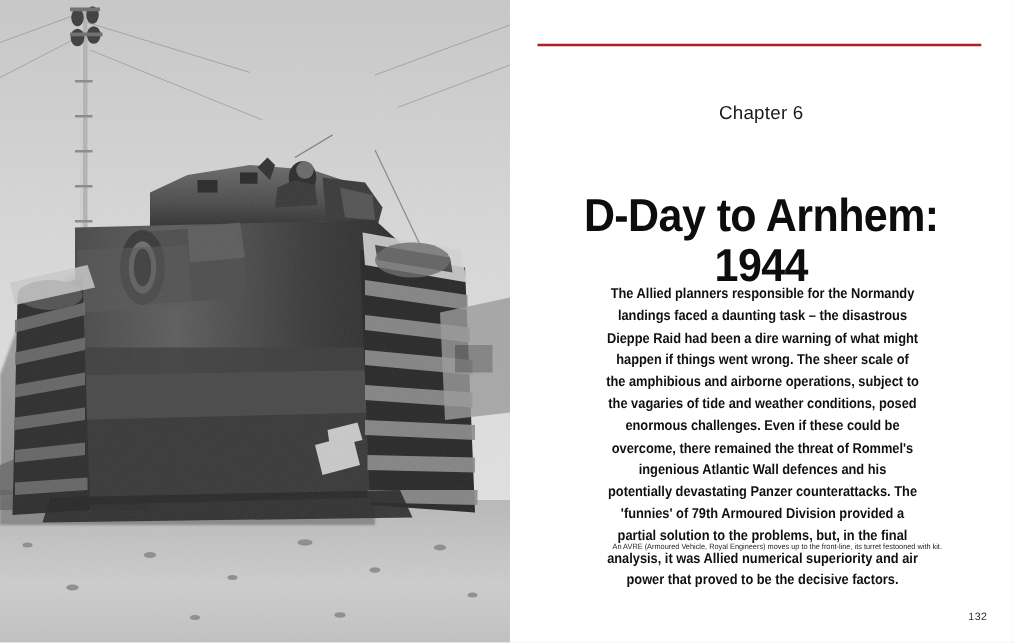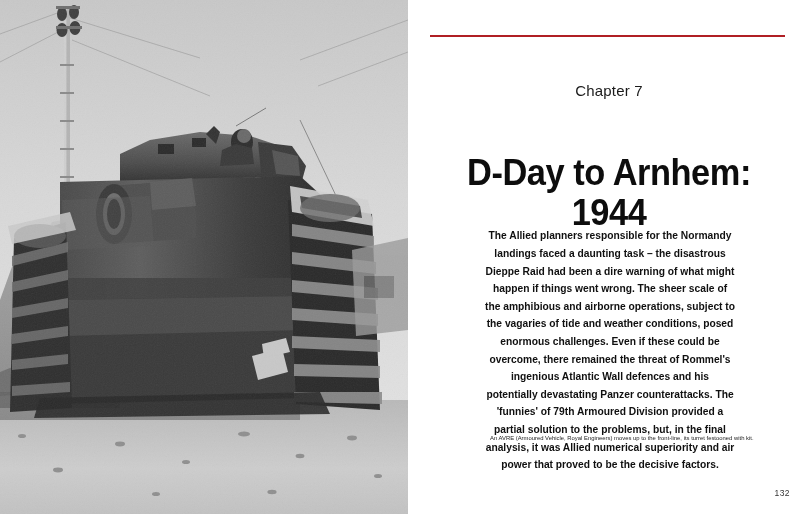--- a/index.html
+++ b/index.html
@@ -351,21 +351,21 @@
       <rect x="0" y="0" width="408" height="514" filter="url(#grain)" opacity="0.5"></rect>
 
       <rect x="0" y="0" width="408" height="514" fill="none"></rect>
     </svg>
   </div>
 
   <div class="text-page">
 
     <div class="rule"></div>
 
-    <div class="chapter-label">Chapter 7</div>
+    <div class="chapter-label">Chapter 6</div>
 
     <h1 class="chapter-title">D-Day to Arnhem:
 1944</h1>
 
     <p class="intro">The Allied planners responsible for the Normandy landings faced a daunting task – the disastrous Dieppe Raid had been a dire warning of what might happen if things went wrong. The sheer scale of the amphibious and airborne operations, subject to the vagaries of tide and weather conditions, posed enormous challenges. Even if these could be overcome, there remained the threat of Rommel's ingenious Atlantic Wall defences and his potentially devastating Panzer counterattacks. The 'funnies' of 79th Armoured Division provided a partial solution to the problems, but, in the final analysis, it was Allied numerical superiority and air power that proved to be the decisive factors.</p>
 
     <div class="caption">
       <div class="caption-body">An AVRE (Armoured Vehicle, Royal Engineers) moves up to the front-line, its turret festooned with kit.</div>
     </div>
 

